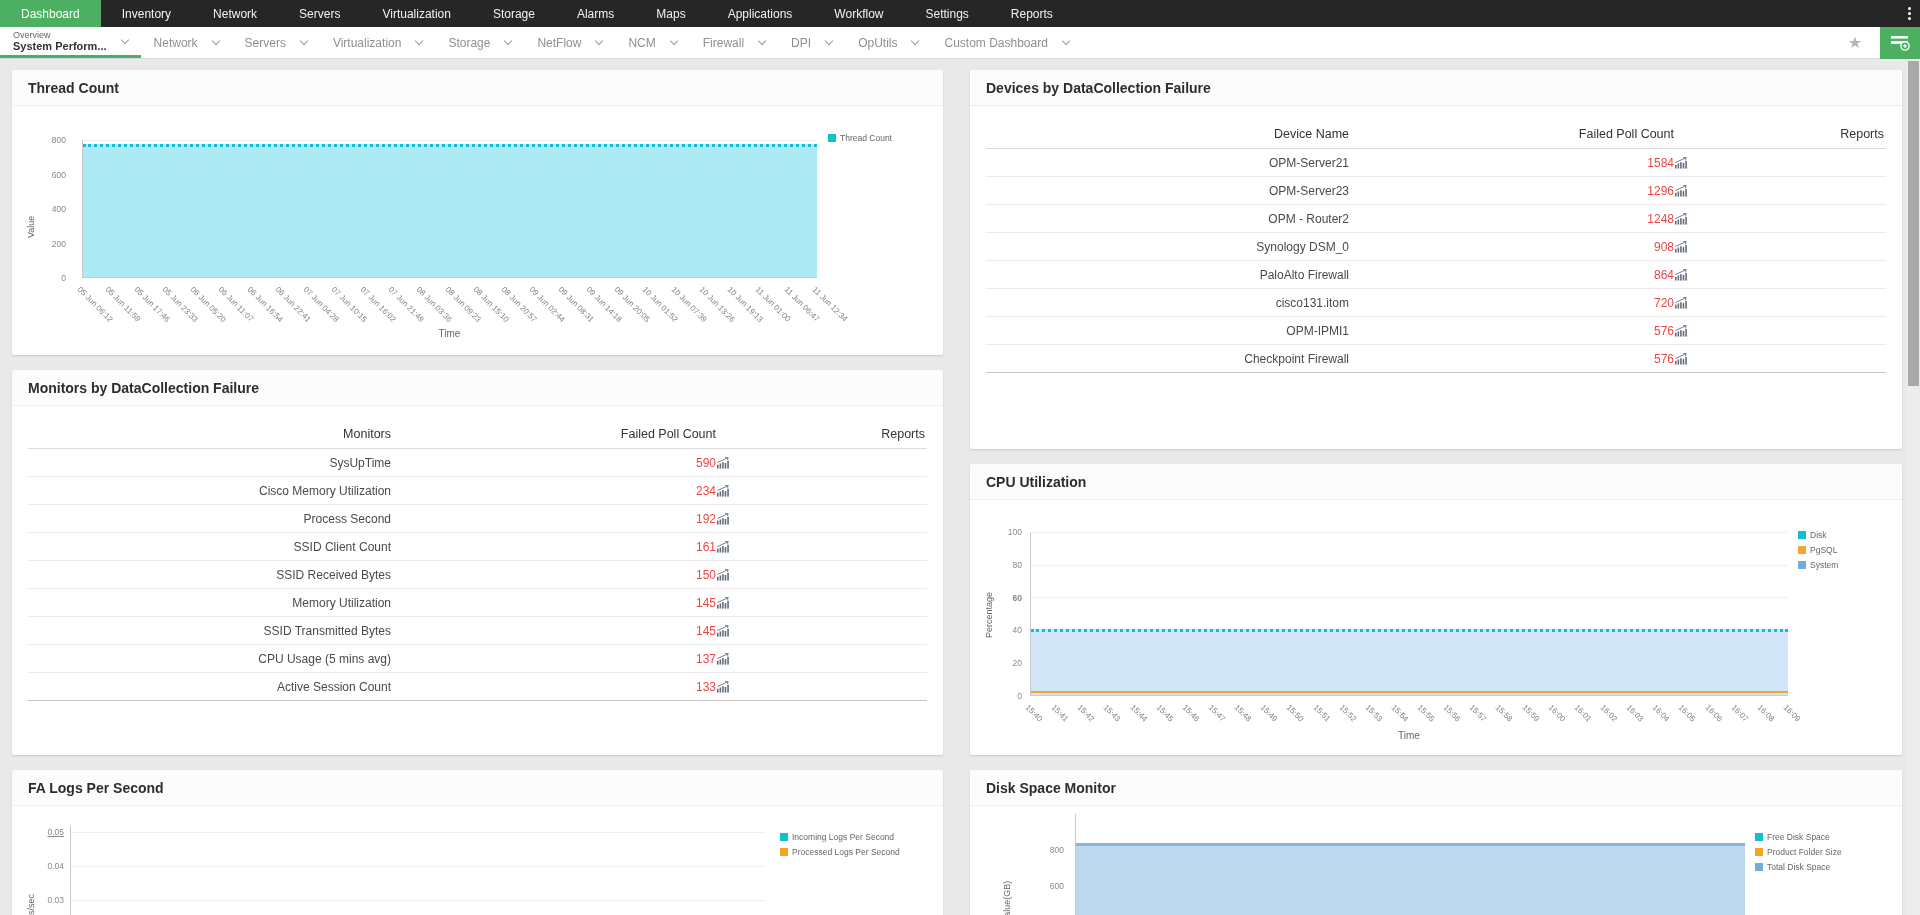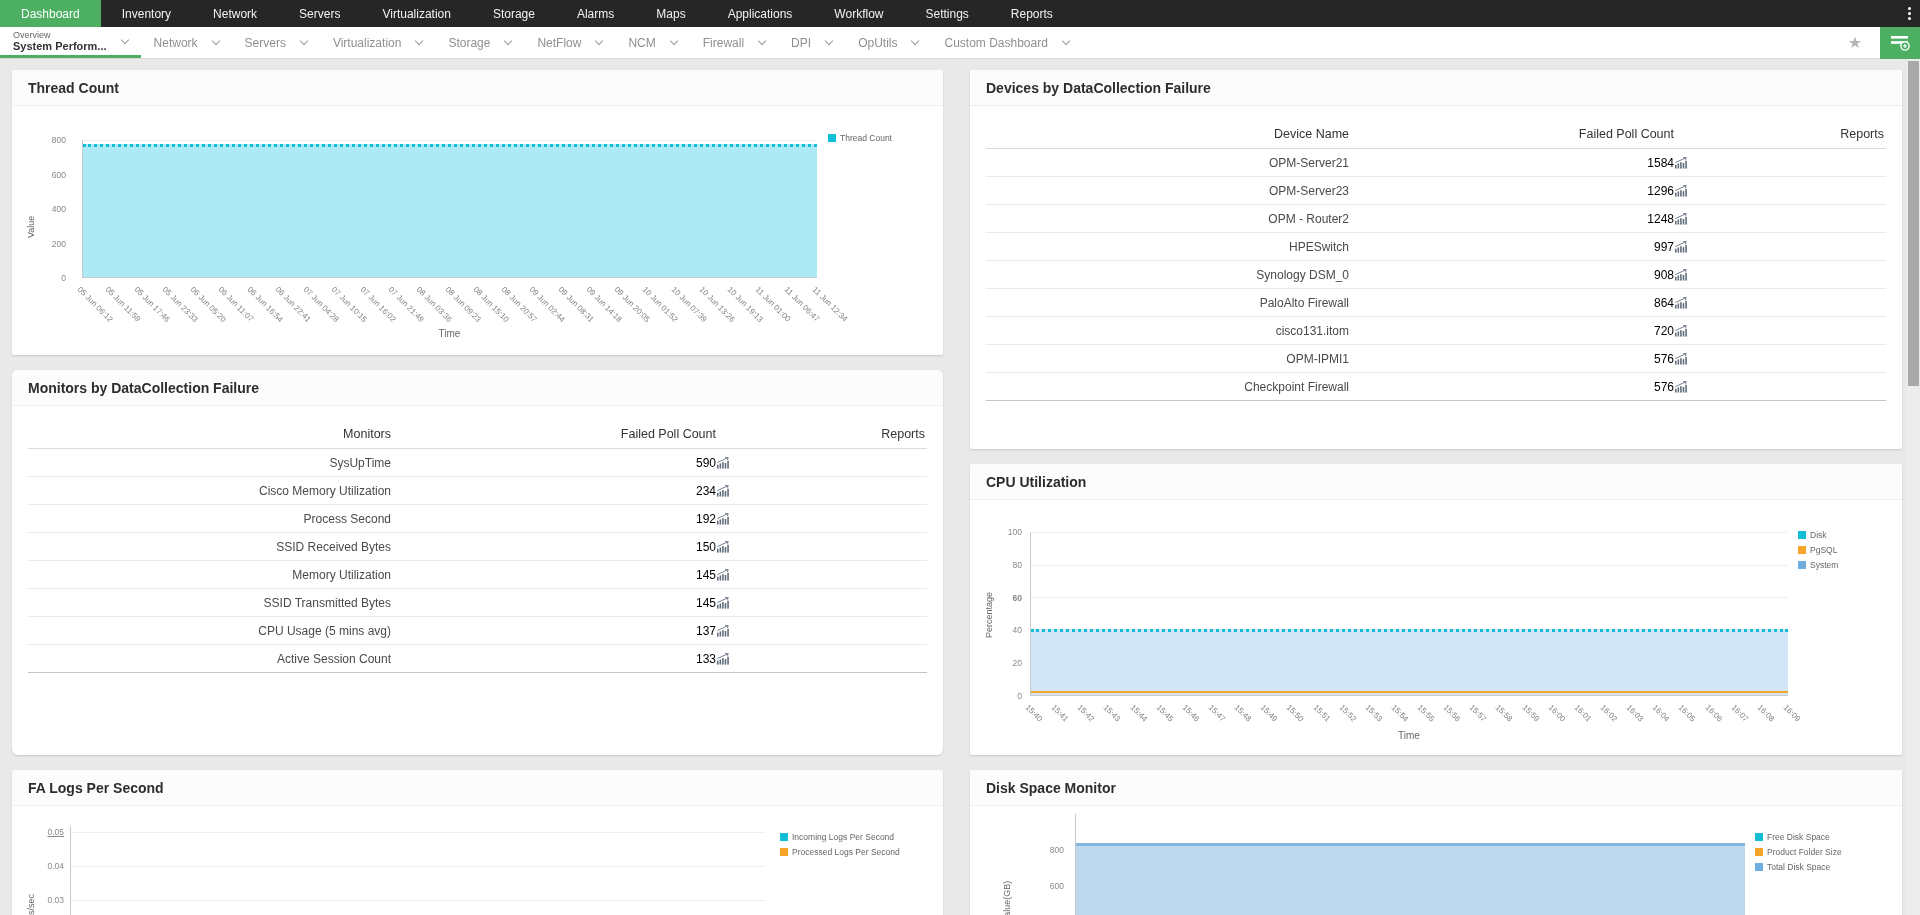--- a/index.html
+++ b/index.html
@@ -38,21 +38,21 @@
   .ptitle { height:36px; line-height:37px; padding-left:16px; font-size:14px; font-weight:bold;
     color:#2d2d2d; background:#fcfcfc; border-bottom:1px solid #efefef; }
 
   .thead, .trow { display:grid; grid-template-columns:361px 325px 1fr; align-items:center;
     margin:0 16px; padding:0 2px;text-align:right; }
   .thead { height:30px; margin-top:13px; border-bottom:1px solid #dcdcdc; }
   .thead div { font-size:12.5px; color:#333; }
   .trow { height:28px; border-bottom:1px solid #ebebeb; }
   .tbody .trow:last-child { border-bottom:1px solid #c4c4c4; }
   .c-name { font-size:12px; color:#4a4a4a; }
-  .c-count { font-size:12px; color:#000000; }
+  .c-count { font-size:12px; color:#ef4444; }
   .c-rep { display:flex; }
   .rep-icon { display:inline-flex; cursor:pointer; }
 
   .plot { position:absolute; border-left:1px solid #c9c9c9; border-bottom:1px solid #c9c9c9; }
   .gl { position:absolute; left:0; right:0; height:1px; background:#efefef; }
   .area { position:absolute; left:0; right:0; bottom:0; }
   .yticks { position:absolute; }
   .ytick { position:absolute; right:4px; transform:translateY(-50%); font-size:8.5px; color:#888;
     white-space:nowrap; width:100%; text-align:right; }
   .xlabels { position:absolute; height:46px; }
@@ -294,39 +294,20 @@
             <rect x="10" y="7" width="1.8" height="6.5"></rect>
             <rect x="13" y="4.5" width="1.8" height="9"></rect>
           </g>
           <path d="M1.5 6.5 L13.5 1" stroke="#5f6b7a" stroke-width="1" fill="none"></path>
           <path d="M10.5 0.8 L14 0.5 L13.3 3.8" stroke="#5f6b7a" stroke-width="1" fill="none"></path>
         </svg>
       </span>
     </div>
   </div>
 
-  <div class="trow">
-    <div class="c-name">HPESwitch</div>
-    <div class="c-count">997</div>
-    <div class="c-rep">
-      <span class="rep-icon">
-        <svg width="14" height="12" viewBox="0 0 16 14">
-          <g fill="#5f6b7a">
-            <rect x="1" y="9" width="1.8" height="4.5"></rect>
-            <rect x="4" y="7.5" width="1.8" height="6"></rect>
-            <rect x="7" y="6" width="1.8" height="7.5"></rect>
-            <rect x="10" y="7" width="1.8" height="6.5"></rect>
-            <rect x="13" y="4.5" width="1.8" height="9"></rect>
-          </g>
-          <path d="M1.5 6.5 L13.5 1" stroke="#5f6b7a" stroke-width="1" fill="none"></path>
-          <path d="M10.5 0.8 L14 0.5 L13.3 3.8" stroke="#5f6b7a" stroke-width="1" fill="none"></path>
-        </svg>
-      </span>
-    </div>
-  </div>
 
   <div class="trow">
     <div class="c-name">Synology DSM_0</div>
     <div class="c-count">908</div>
     <div class="c-rep">
       <span class="rep-icon">
         <svg width="14" height="12" viewBox="0 0 16 14">
           <g fill="#5f6b7a">
             <rect x="1" y="9" width="1.8" height="4.5"></rect>
             <rect x="4" y="7.5" width="1.8" height="6"></rect>
@@ -417,21 +398,21 @@
           </g>
           <path d="M1.5 6.5 L13.5 1" stroke="#5f6b7a" stroke-width="1" fill="none"></path>
           <path d="M10.5 0.8 L14 0.5 L13.3 3.8" stroke="#5f6b7a" stroke-width="1" fill="none"></path>
         </svg>
       </span>
     </div>
   </div>
 </div>
 </div>
 
-<div class="panel" id="p-monitors" style="left:12px; top:370px; width:931px; height:385px;border-radius:6px;">
+<div class="panel" id="p-monitors" style="left:12px; top:370px; width:931px; height:385px;">
   <div class="ptitle">Monitors by DataCollection Failure</div>
   <div class="thead">
     <div>Monitors</div>
     <div>Failed Poll Count</div>
     <div>Reports</div>
   </div>
   <div class="tbody" id="tb-monitors">
   <div class="trow">
     <div class="c-name">SysUpTime</div>
     <div class="c-count">590</div>
@@ -486,20 +467,39 @@
             <rect x="10" y="7" width="1.8" height="6.5"></rect>
             <rect x="13" y="4.5" width="1.8" height="9"></rect>
           </g>
           <path d="M1.5 6.5 L13.5 1" stroke="#5f6b7a" stroke-width="1" fill="none"></path>
           <path d="M10.5 0.8 L14 0.5 L13.3 3.8" stroke="#5f6b7a" stroke-width="1" fill="none"></path>
         </svg>
       </span>
     </div>
   </div>
 
+  <div class="trow">
+    <div class="c-name">SSID Client Count</div>
+    <div class="c-count">161</div>
+    <div class="c-rep">
+      <span class="rep-icon">
+        <svg width="14" height="12" viewBox="0 0 16 14">
+          <g fill="#5f6b7a">
+            <rect x="1" y="9" width="1.8" height="4.5"></rect>
+            <rect x="4" y="7.5" width="1.8" height="6"></rect>
+            <rect x="7" y="6" width="1.8" height="7.5"></rect>
+            <rect x="10" y="7" width="1.8" height="6.5"></rect>
+            <rect x="13" y="4.5" width="1.8" height="9"></rect>
+          </g>
+          <path d="M1.5 6.5 L13.5 1" stroke="#5f6b7a" stroke-width="1" fill="none"></path>
+          <path d="M10.5 0.8 L14 0.5 L13.3 3.8" stroke="#5f6b7a" stroke-width="1" fill="none"></path>
+        </svg>
+      </span>
+    </div>
+  </div>
 
   <div class="trow">
     <div class="c-name">SSID Received Bytes</div>
     <div class="c-count">150</div>
     <div class="c-rep">
       <span class="rep-icon">
         <svg width="14" height="12" viewBox="0 0 16 14">
           <g fill="#5f6b7a">
             <rect x="1" y="9" width="1.8" height="4.5"></rect>
             <rect x="4" y="7.5" width="1.8" height="6"></rect>

